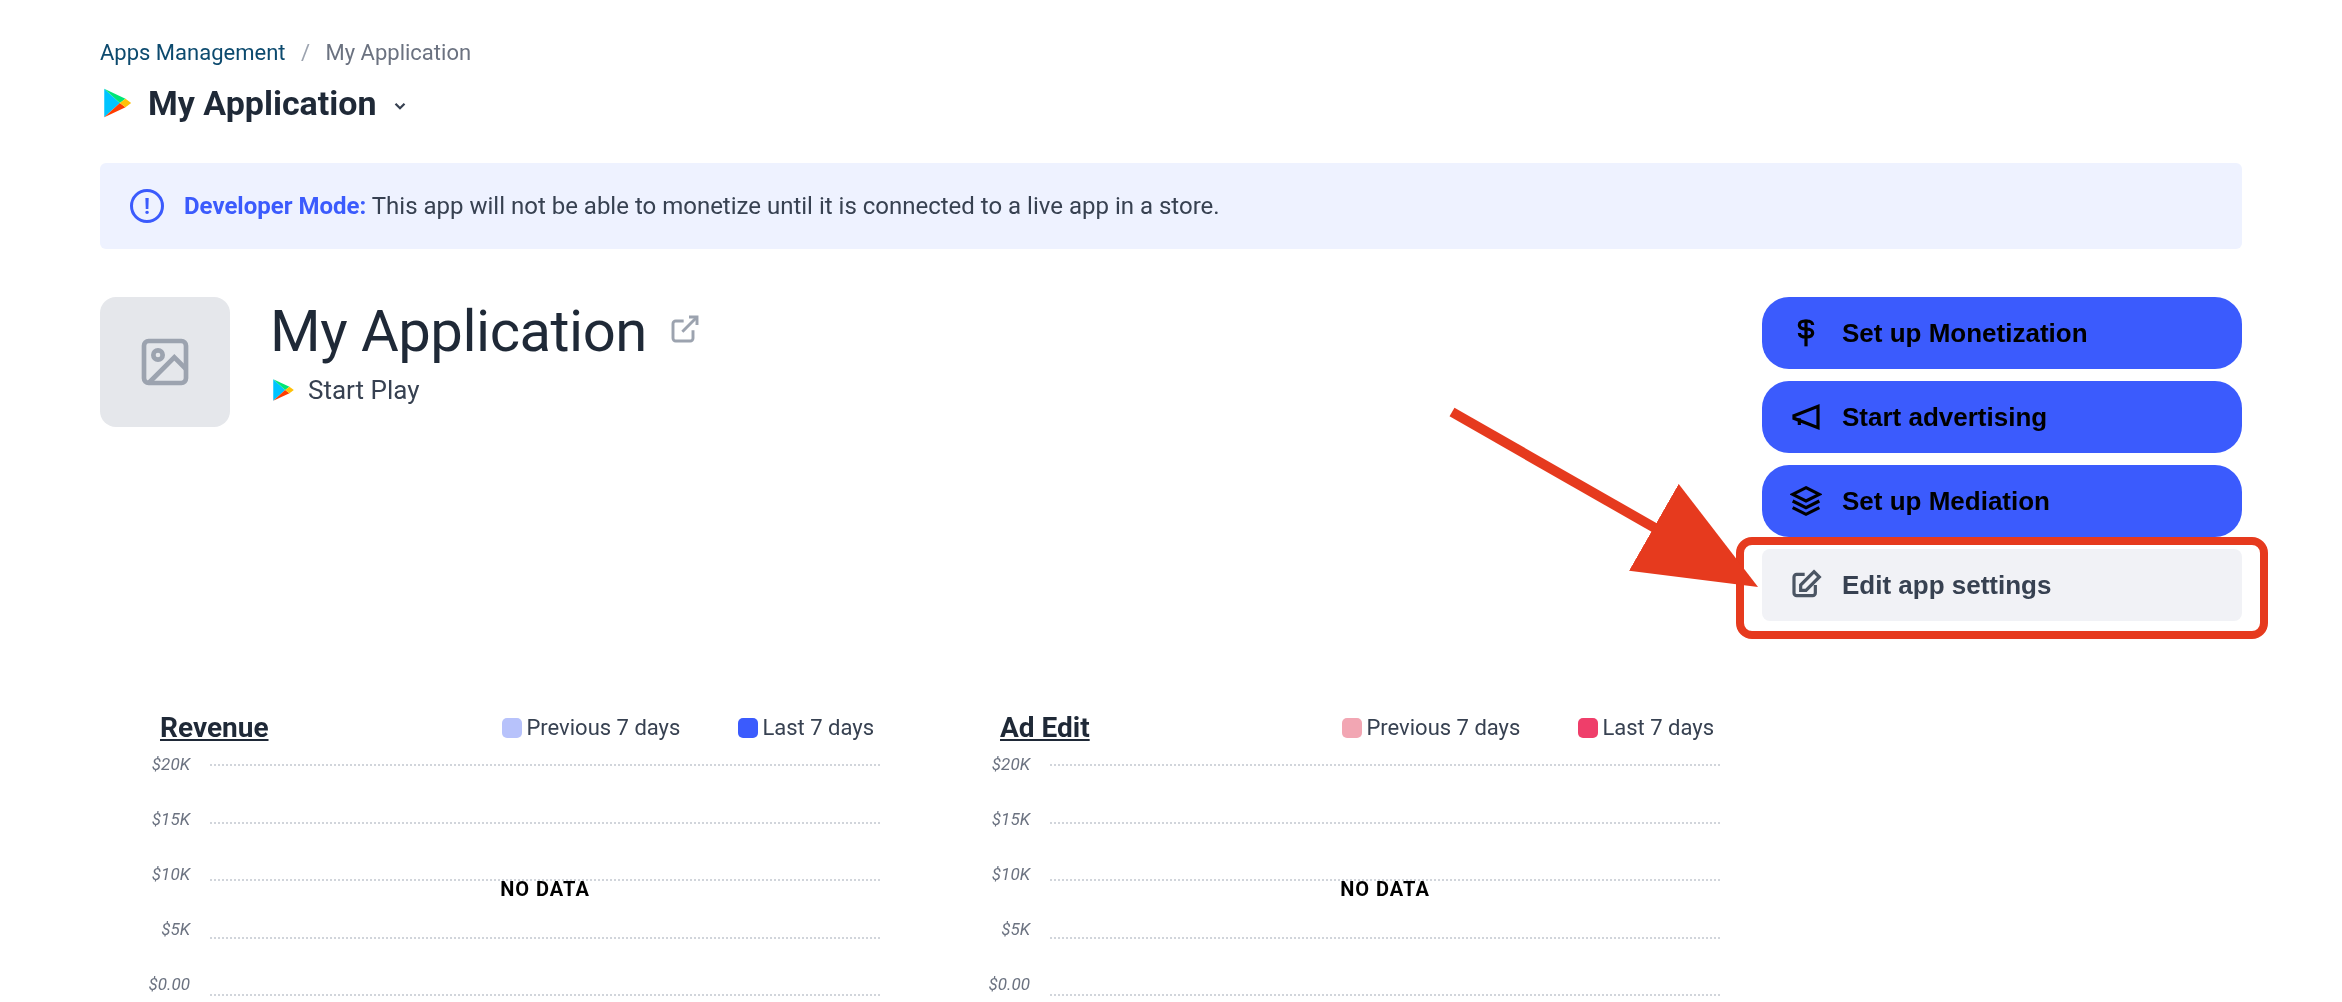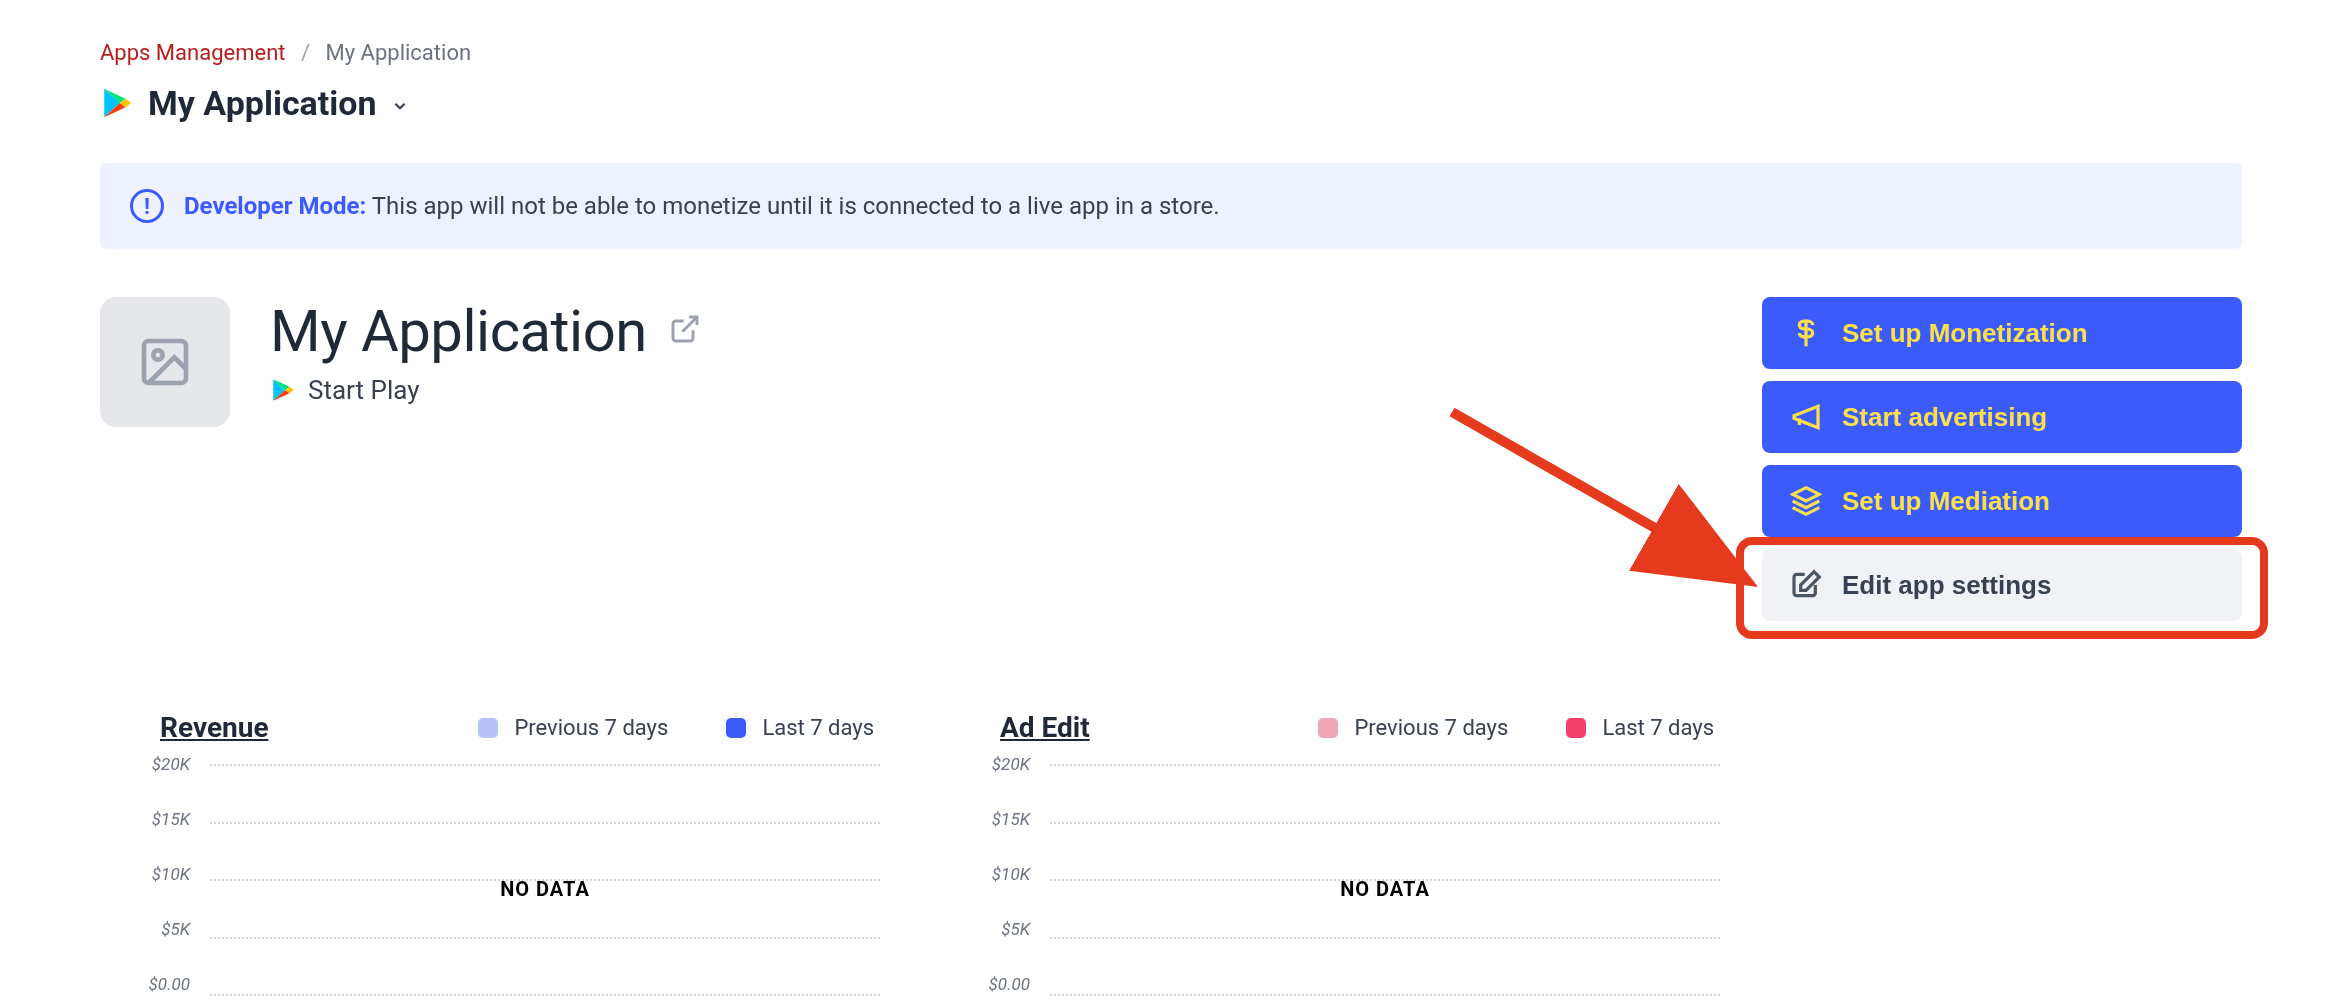--- a/index.html
+++ b/index.html
@@ -14,21 +14,21 @@
   .container {
     padding: 40px 100px 0 100px;
   }
   
   .breadcrumb {
     font-size: 22px;
     color: #6b7280;
     margin-bottom: 18px;
   }
   .breadcrumb .sep { margin: 0 10px; color:#9ca3af;}
-  .breadcrumb a { color:#b91c1c; text-decoration:none; }
+  .breadcrumb a { color:#0c4a6e; text-decoration:none; }
   
   .app-switcher {
     display:flex; align-items:center; gap:14px;
     font-size: 34px; font-weight:700;
     margin-bottom: 40px;
   }
   .play-icon { width:34px; height:34px; display:inline-block; position:relative; }
   .play-small { width:26px; height:26px; }
   .chevron { width:18px; height:18px; }
   
@@ -62,40 +62,40 @@
   .store-line { display:flex; align-items:center; gap:12px; margin-top:10px; font-size:26px; color:#374151; }
   
   .actions { width:480px; display:flex; flex-direction:column; gap:12px; position:relative; }
   .btn {
     display:flex; align-items:center; gap:20px;
     height:72px; padding:0 28px;
     border-radius:8px;
     font-size:26px; font-weight:700;
     cursor:pointer; border:none; text-align:left;
   }
-  .btn-primary { background:#3b5bfd; color:#fde047; }
+  .btn-primary { background:#3b5bfd; color:#000000;border-radius:27px; }
   .btn-secondary { background:#f1f2f6; color:#374151; font-weight:700; }
   .btn svg { width:32px; height:32px; flex-shrink:0; }
   .highlight-box {
     position:absolute;
     border:8px solid #e63a1e;
     border-radius:16px;
     pointer-events:none;
   }
   .arrow {
     position:absolute;
     pointer-events:none;
   }
   
   .charts { display:flex; gap:60px; margin-top:90px; }
   .chart { width:780px; }
   .chart-head { display:flex; align-items:center; justify-content:space-between; margin-bottom:20px; padding:0 6px 0 60px;}
   .chart-title { font-size:28px; font-weight:700;text-decoration:underline; }
   .legend { display:flex; gap:28px; font-size:22px; color:#374151; }
-  .legend-item { display:flex; align-items:center; gap:16px;padding-left:30px; }
+  .legend-item { display:flex; align-items:center; gap:4px;padding-left:30px; }
   .swatch { width:20px; height:20px; border-radius:5px; }
   .plot { position:relative; height:260px; margin-left:20px; }
   .y-axis { position:absolute; left:0; top:0; bottom:40px; width:80px;font-style:italic; }
   .y-tick { position:absolute; right:10px; font-size:17px; color:#6b7280; transform:translateY(-50%); }
   .grid { position:absolute; left:90px; right:0; top:0; bottom:30px; }
   .gridline { position:absolute; left:0; right:0; border-top:2px dotted #d1d5db; }
   .nodata { position:absolute; left:90px; right:0; top:50%; transform:translateY(-70%); text-align:center; font-size:20px; font-weight:700; color:#000000; letter-spacing:1px;}
 </style>
 </head>
 <body>

